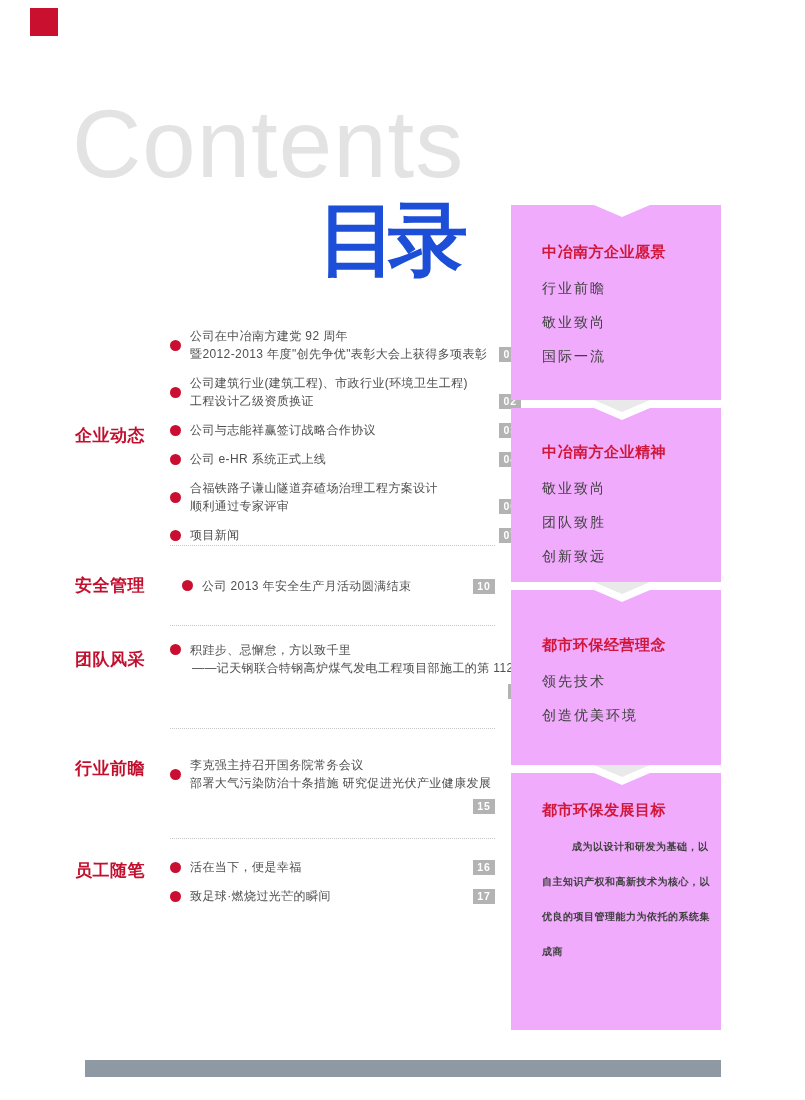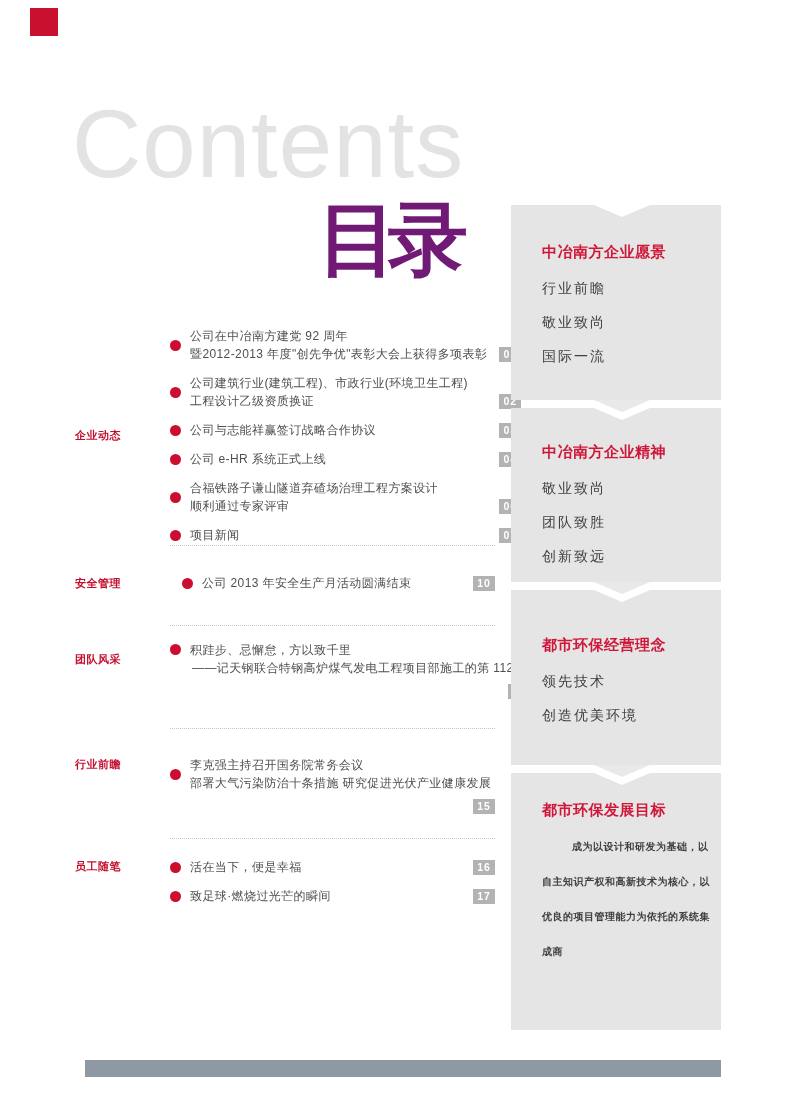--- a/index.html
+++ b/index.html
@@ -9,26 +9,26 @@
 
   
   .corner-square { position:absolute; left:30px; top:8px; width:28px; height:28px; background:#c9102e; }
   .footer-bar { position:absolute; left:85px; top:1060px; width:720px; height:17px; background:#8e99a4; }
   .print-mark { position:absolute; left:728px; top:99px; width:7px; height:2px; background:#d9d9d9; }
 
   
   .title-en { position:absolute; left:72px; top:98px; font-size:96px; line-height:92px;
               font-weight:300; color:#e3e3e3; letter-spacing:1px; }
   .title-zh { position:absolute; left:318px; top:196px; font-size:80px; line-height:88px;
-              font-weight:bold; color:#701a75; letter-spacing:-10px; }
+              font-weight:bold; color:#1d4ed8; letter-spacing:-10px; }
 
   
   .left-col { position:absolute; left:75px; top:325px; width:420px; height:600px; }
   .section { position:absolute; left:0; width:420px; display:flex; }
-  .section-label { width:95px; flex:0 0 95px; font-size:11px; font-weight:bold; color:#c30f2e;
+  .section-label { width:95px; flex:0 0 95px; font-size:17px; font-weight:bold; color:#c30f2e;
                    letter-spacing:0.5px; }
   .sec-center { align-items:center; }
   .sec-top { align-items:flex-start; }
   .sec-top .section-label { margin-top:1px; }
   .section-items { flex:1; }
   .item { position:relative; display:flex; align-items:center; margin-bottom:11px; padding-right:34px; }
   .item:last-child { margin-bottom:0; }
   .item .bullet { flex:0 0 11px; width:11px; height:11px; border-radius:50%; background:#cb0e2f; margin-right:9px; }
   .item.bullet-top { align-items:flex-start; }
   .item.bullet-top .bullet { margin-top:3px; }
@@ -48,21 +48,21 @@
   #sec-2 { top:316px; }
   #sec-3 { top:431px; }
   #sec-4 { top:533px; }
   #div-0 { top:220px; }
   #div-1 { top:300px; }
   #div-2 { top:403px; }
   #div-3 { top:513px; }
 
   
   .right-col { position:absolute; left:511px; top:205px; width:221px; }
-  .panel { position:relative; width:221px; background:#e5e5e5; padding:38px 35px 0 31px; }
+  .panel { position:relative; width:221px; background:#f0abfc; padding:38px 35px 0 31px; }
   .panel::before { content:""; position:absolute; top:0; left:50%; transform:translateX(-50%);
                    border-left:28px solid transparent; border-right:28px solid transparent;
                    border-top:12px solid #ffffff; }
   .panel.has-tab::after { content:""; position:absolute; top:100%; left:50%; transform:translateX(-50%);
                    border-left:28px solid transparent; border-right:28px solid transparent;
                    border-top:12px solid #e9e9e9; }
   #panel-0 { height:195px; margin-bottom:8px; z-index:4; }
   #panel-1 { height:174px; margin-bottom:8px; z-index:3; padding-top:35px; }
   #panel-2 { height:175px; margin-bottom:8px; z-index:2; padding-top:46px; }
   #panel-3 { height:257px; z-index:1; padding-top:28px; }

